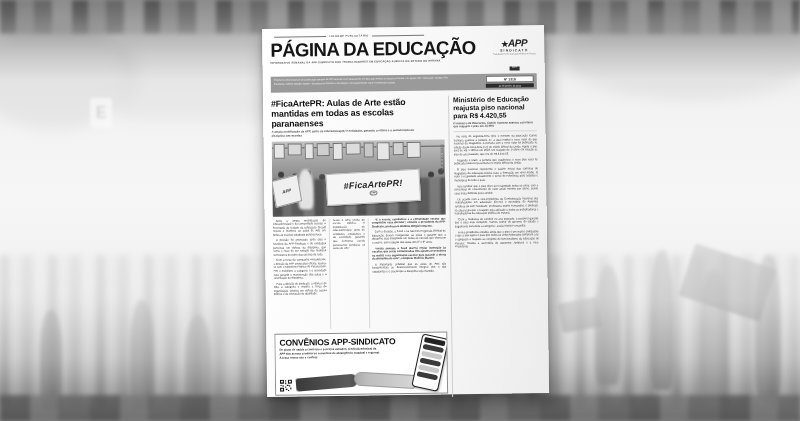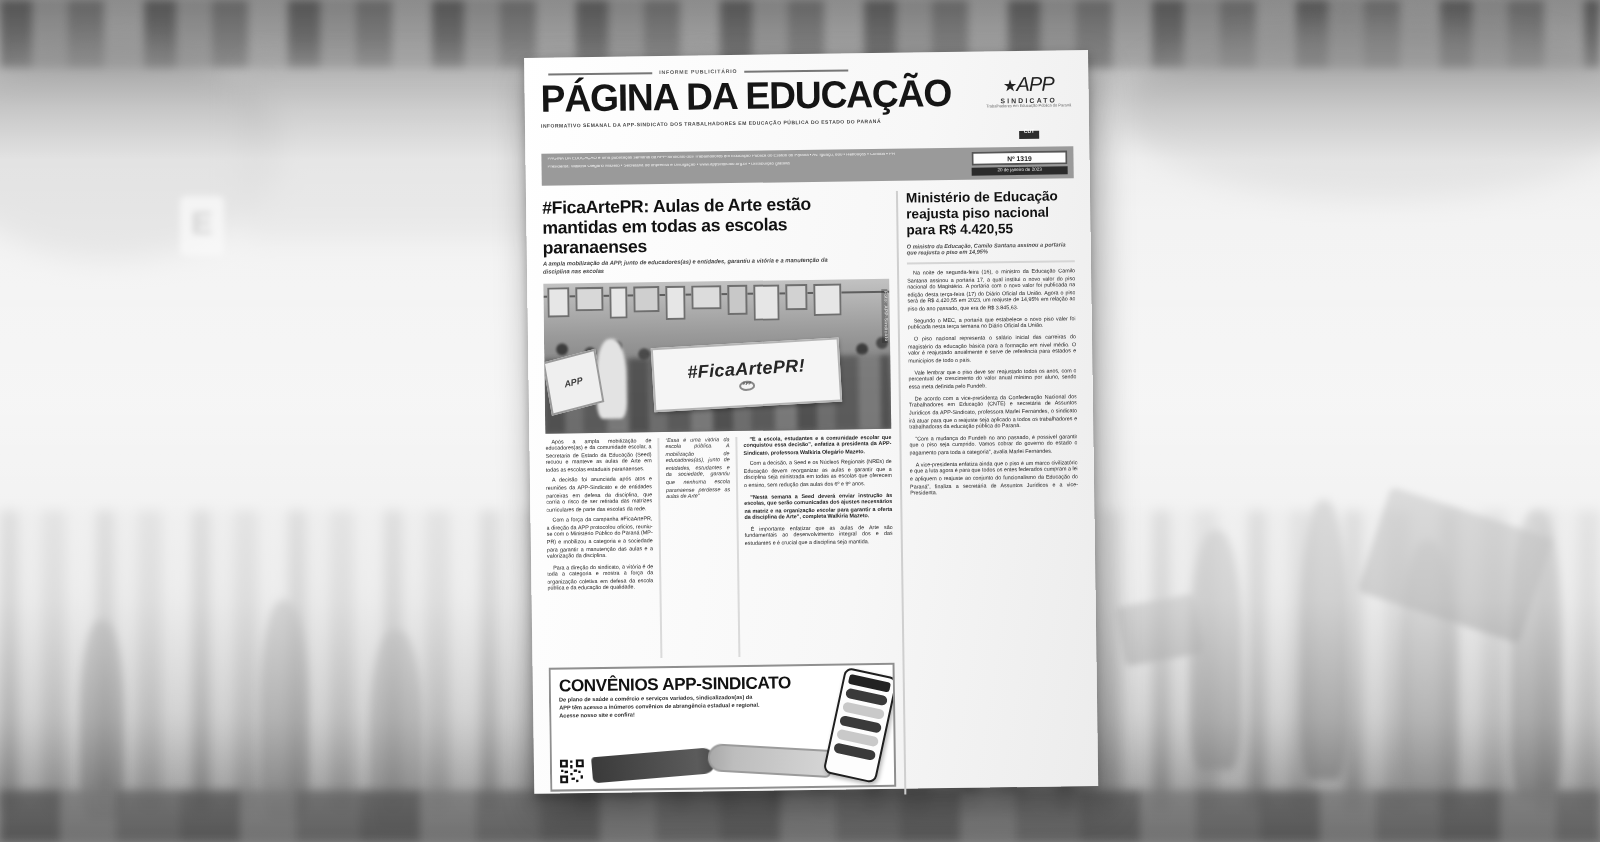--- a/index.html
+++ b/index.html
@@ -32,21 +32,21 @@
     padding:7px 8px;color:#1b1b1b;}
 
   .kicker-row{display:flex;align-items:center;gap:3px;width:150px;margin:0 0 2px 4px;}
   .kicker-row .rule{height:1px;background:#777;flex:1;}
   .kicker{font-size:2.6px;font-weight:bold;letter-spacing:.4px;color:#555;white-space:nowrap;}
 
   .mast-row{display:flex;align-items:flex-start;justify-content:space-between;}
   .mast-title{font-size:19px;font-weight:bold;letter-spacing:-.6px;line-height:1;transform:scaleX(.98);transform-origin:left;color:#151515;white-space:nowrap;}
   .mast-sub{font-size:2.5px;font-weight:bold;letter-spacing:.25px;color:#444;margin-top:1.5px;white-space:nowrap;}
   .logo{width:44px;text-align:center;line-height:1;margin-top:1px;}
-  .logo-top{font-size:10px;font-weight:normal;font-style:italic;letter-spacing:-.4px;color:#222;white-space:nowrap;}
+  .logo-top{font-size:10px;font-weight:bold;font-style:italic;letter-spacing:-.4px;color:#222;white-space:nowrap;}
   .logo-star{font-size:8px;font-style:normal;}
   .logo-mid{font-size:3.4px;font-weight:bold;letter-spacing:1.1px;color:#333;margin-top:.5px;}
   .logo-small{font-size:2px;color:#666;margin-top:.5px;}
   .logo-tag{display:inline-block;background:#2d2d2d;color:#fff;font-size:2.6px;font-weight:bold;padding:.5px 2px;margin-top:1px;}
 
   .expbar{display:flex;align-items:stretch;gap:4px;background:#9a9a9a;margin-top:3px;padding:2px 3px;}
   .exp-text{flex:1;overflow:hidden;}
   .exp-line{font-size:2.2px;color:#f4f4f4;white-space:nowrap;overflow:hidden;line-height:1.6;}
   .edition{width:48px;display:flex;flex-direction:column;gap:1px;}
   .ed-num{background:#fdfdfd;border:.5px solid #555;font-size:3.4px;font-weight:bold;text-align:center;color:#222;padding:.5px 0;}

